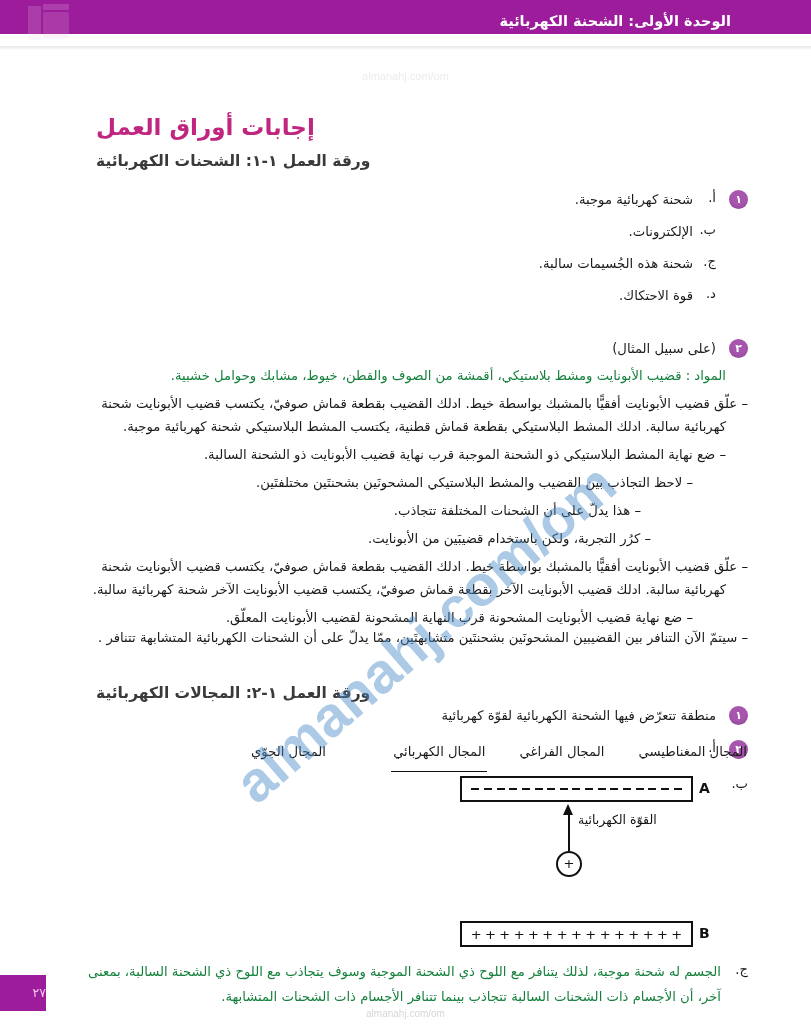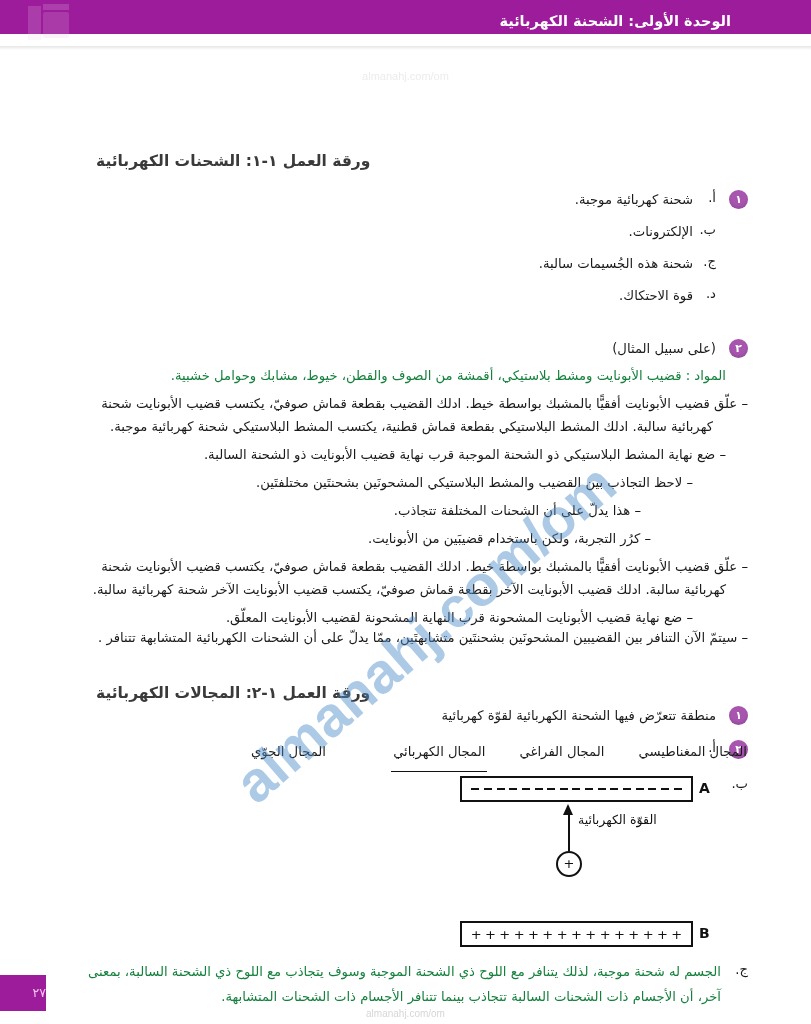--- a/index.html
+++ b/index.html
@@ -326,20 +326,21 @@
       <div class="lg-b"></div>
     </div>
     <div class="header-title">الوحدة الأولى: الشحنة الكهربائية</div>
   </div>
   <div class="header-shadow"></div>
 
   <div class="wm-top-faint">almanahj.com/om</div>
 
   <div class="content">
 
+    <div class="main-title">إجابات أوراق العمل</div>
 
     <div class="ws-heading" id="ws1-heading">ورقة العمل ١-١: الشحنات الكهربائية</div>
 
     <div class="badge" style="top:144px; right:63px;">١</div>
 
     <div class="sub-letter" style="top:144px; right:95px;">أ.</div>
     <div class="txt" style="top:144px; right:118px;">شحنة كهربائية موجبة.</div>
 
     <div class="sub-letter" style="top:176px; right:95px;">ب.</div>
     <div class="txt" style="top:176px; right:118px;">الإلكترونات.</div>
@@ -349,21 +350,21 @@
 
     <div class="sub-letter" style="top:240px; right:95px;">د.</div>
     <div class="txt" style="top:240px; right:118px;">قوة الاحتكاك.</div>
 
     <div class="badge" style="top:293px; right:63px;">٢</div>
     <div class="txt" style="top:293px; right:95px;">(على سبيل المثال)</div>
 
     <div class="para-line" style="top:320px; right:85px;">المواد : قضيب الأبونايت ومشط بلاستيكي، أقمشة من الصوف والقطن، خيوط، مشابك وحوامل خشبية.</div>
 
     <div class="bullet-line" style="top:348px; right:63px;">– علّق قضيب الأبونايت أفقيًّا بالمشبك بواسطة خيط. ادلك القضيب بقطعة قماش صوفيّ، يكتسب قضيب الأبونايت شحنة</div>
-    <div class="bullet-line" style="top:371px; right:98px;">كهربائية سالبة. ادلك المشط البلاستيكي بقطعة قماش قطنية، يكتسب المشط البلاستيكي شحنة كهربائية موجبة.</div>
+    <div class="bullet-line" style="top:371px; right:85px;">كهربائية سالبة. ادلك المشط البلاستيكي بقطعة قماش قطنية، يكتسب المشط البلاستيكي شحنة كهربائية موجبة.</div>
     <div class="bullet-line" style="top:399px; right:85px;">– ضع نهاية المشط البلاستيكي ذو الشحنة الموجبة قرب نهاية قضيب الأبونايت ذو الشحنة السالبة.</div>
     <div class="bullet-line" style="top:427px; right:118px;">– لاحظ التجاذب بين القضيب والمشط البلاستيكي المشحونَين بشحنتَين مختلفتَين.</div>
     <div class="bullet-line" style="top:455px; right:170px;">– هذا يدلّ على أن الشحنات المختلفة تتجاذب.</div>
     <div class="bullet-line" style="top:483px; right:160px;">– كرُر التجربة، ولكن باستخدام قضيبَين من الأبونايت.</div>
     <div class="bullet-line" style="top:511px; right:63px;">– علّق قضيب الأبونايت أفقيًّا بالمشبك بواسطة خيط. ادلك القضيب بقطعة قماش صوفيّ، يكتسب قضيب الأبونايت شحنة</div>
     <div class="bullet-line" style="top:534px; right:85px;">كهربائية سالبة. ادلك قضيب الأبونايت الآخر بقطعة قماش صوفيّ، يكتسب قضيب الأبونايت الآخر شحنة كهربائية سالبة.</div>
     <div class="bullet-line" style="top:562px; right:118px;">– ضع نهاية قضيب الأبونايت المشحونة قرب النهاية المشحونة لقضيب الأبونايت المعلّق.</div>
     <div class="bullet-line" style="top:582px; right:63px;">– سيتمّ الآن التنافر بين القضيبين المشحونَين بشحنتَين متشابهتَين، ممّا يدلّ على أن الشحنات الكهربائية المتشابهة تتنافر .</div>
 
     <div class="ws-heading" id="ws2-heading">ورقة العمل ١-٢: المجالات الكهربائية</div>

